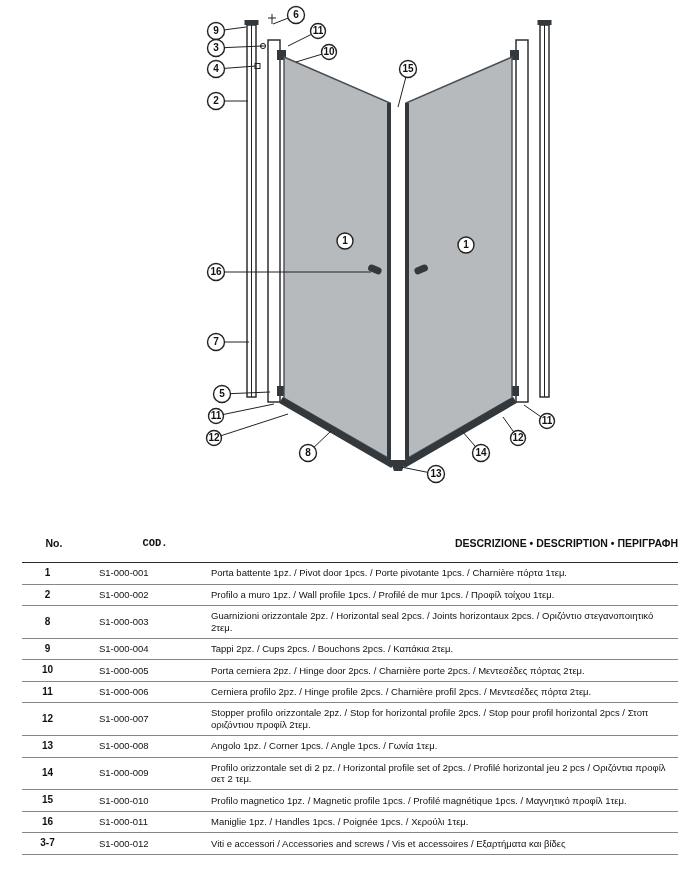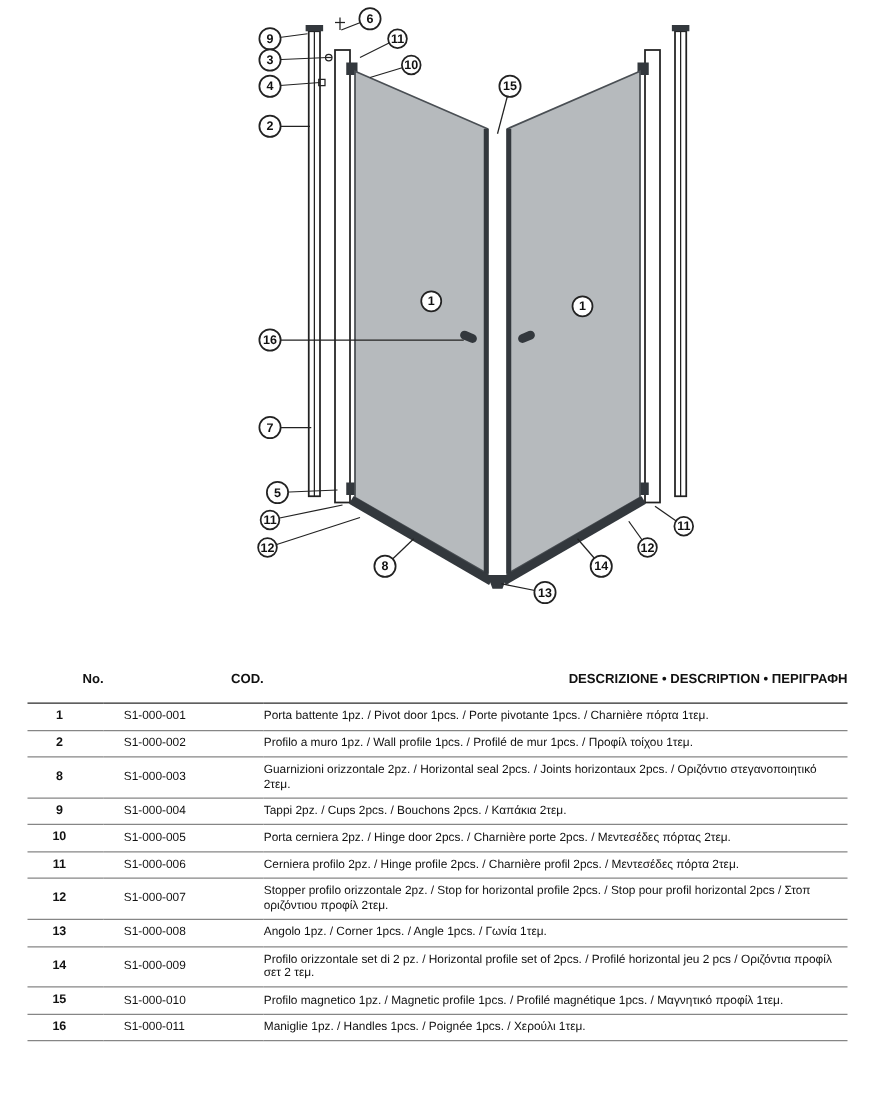--- a/index.html
+++ b/index.html
@@ -19,22 +19,22 @@
   .glass{fill:#b6babd;stroke:#4a4f54;stroke-width:1.4;}
 
   .table-wrap{padding:0 22px;margin-top:12px;}
   .table-title{
     border-top:1.5px solid #2b2b2b;border-bottom:1.5px solid #2b2b2b;
     font-weight:700;font-size:11.5px;letter-spacing:.4px;
     text-align:center;padding:8px 0 7px;
   }
   table{width:100%;border-collapse:collapse;table-layout:fixed;}
   th{font-size:10.5px;font-weight:700;padding:17px 0 13px;border-bottom:1.5px solid #2b2b2b;}
-  th.col-no{width:58px;text-align:right;padding-left:3px;margin-left:42px;}
-  th.col-cod{width:112px;text-align:right;padding-left:16px;}
+  th.col-no{width:58px;text-align:center;padding-left:3px;margin-left:42px;}
+  th.col-cod{width:112px;text-align:center;padding-left:16px;font-family:Liberation Mono, monospace;}
   th.col-desc{text-align:right;}
   td{font-size:9.5px;padding:4px 2px 4px 0;border-bottom:1px solid #868686;
      vertical-align:middle;line-height:1.25;}
   td.c-no{font-weight:700;font-size:10px;text-align:center;padding-right:10px;}
   td.c-cod{text-align:left;padding-left:16px;margin-top:12px;}
   td.c-desc{text-align:left;}
 </style>
 </head>
 <body>
 
@@ -250,15 +250,20 @@
         <tr>
           <td class="c-no">15</td>
           <td class="c-cod">S1-000-010</td>
           <td class="c-desc">Profilo magnetico 1pz. / Magnetic profile 1pcs. / Profilé magnétique 1pcs. / Μαγνητικό προφίλ 1τεμ.</td>
         </tr>
         <tr>
           <td class="c-no">16</td>
           <td class="c-cod">S1-000-011</td>
           <td class="c-desc">Maniglie 1pz. / Handles 1pcs. / Poignée 1pcs. / Χερούλι 1τεμ.</td>
         </tr>
+        <tr>
+          <td class="c-no">3-7</td>
+          <td class="c-cod">S1-000-012</td>
+          <td class="c-desc">Viti e accessori / Accessories and screws / Vis et accessoires / Εξαρτήματα και βίδες</td>
+        </tr>
       </tbody>
   </table>
 </div>
 
 </body></html>

